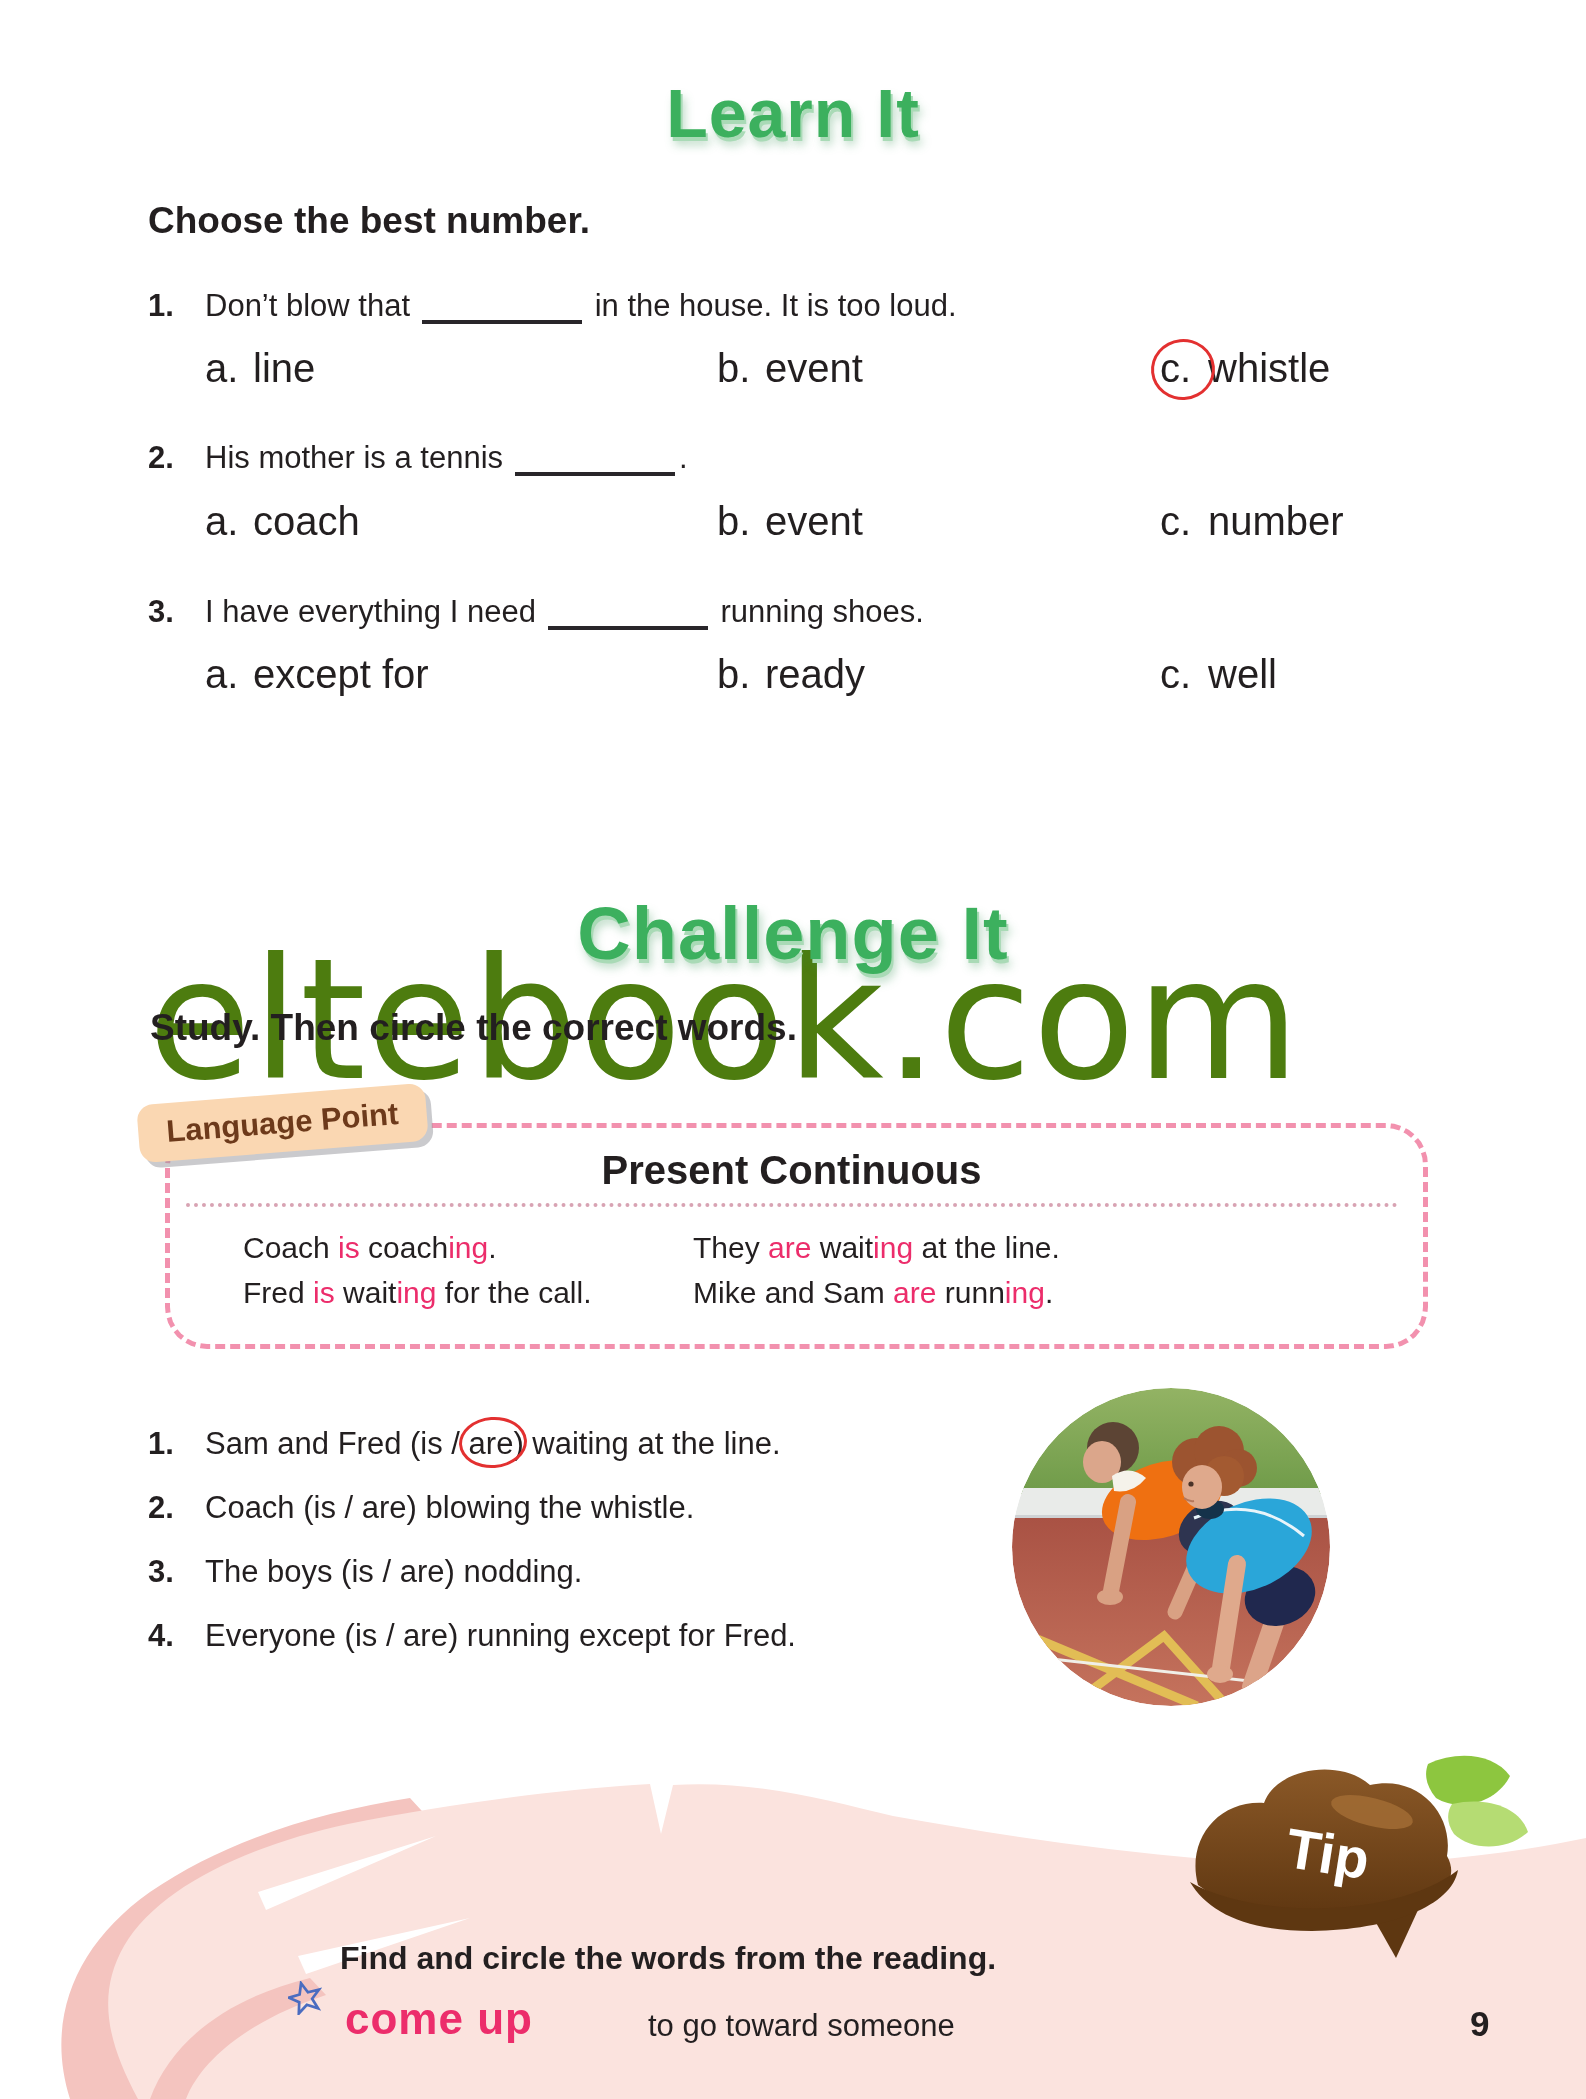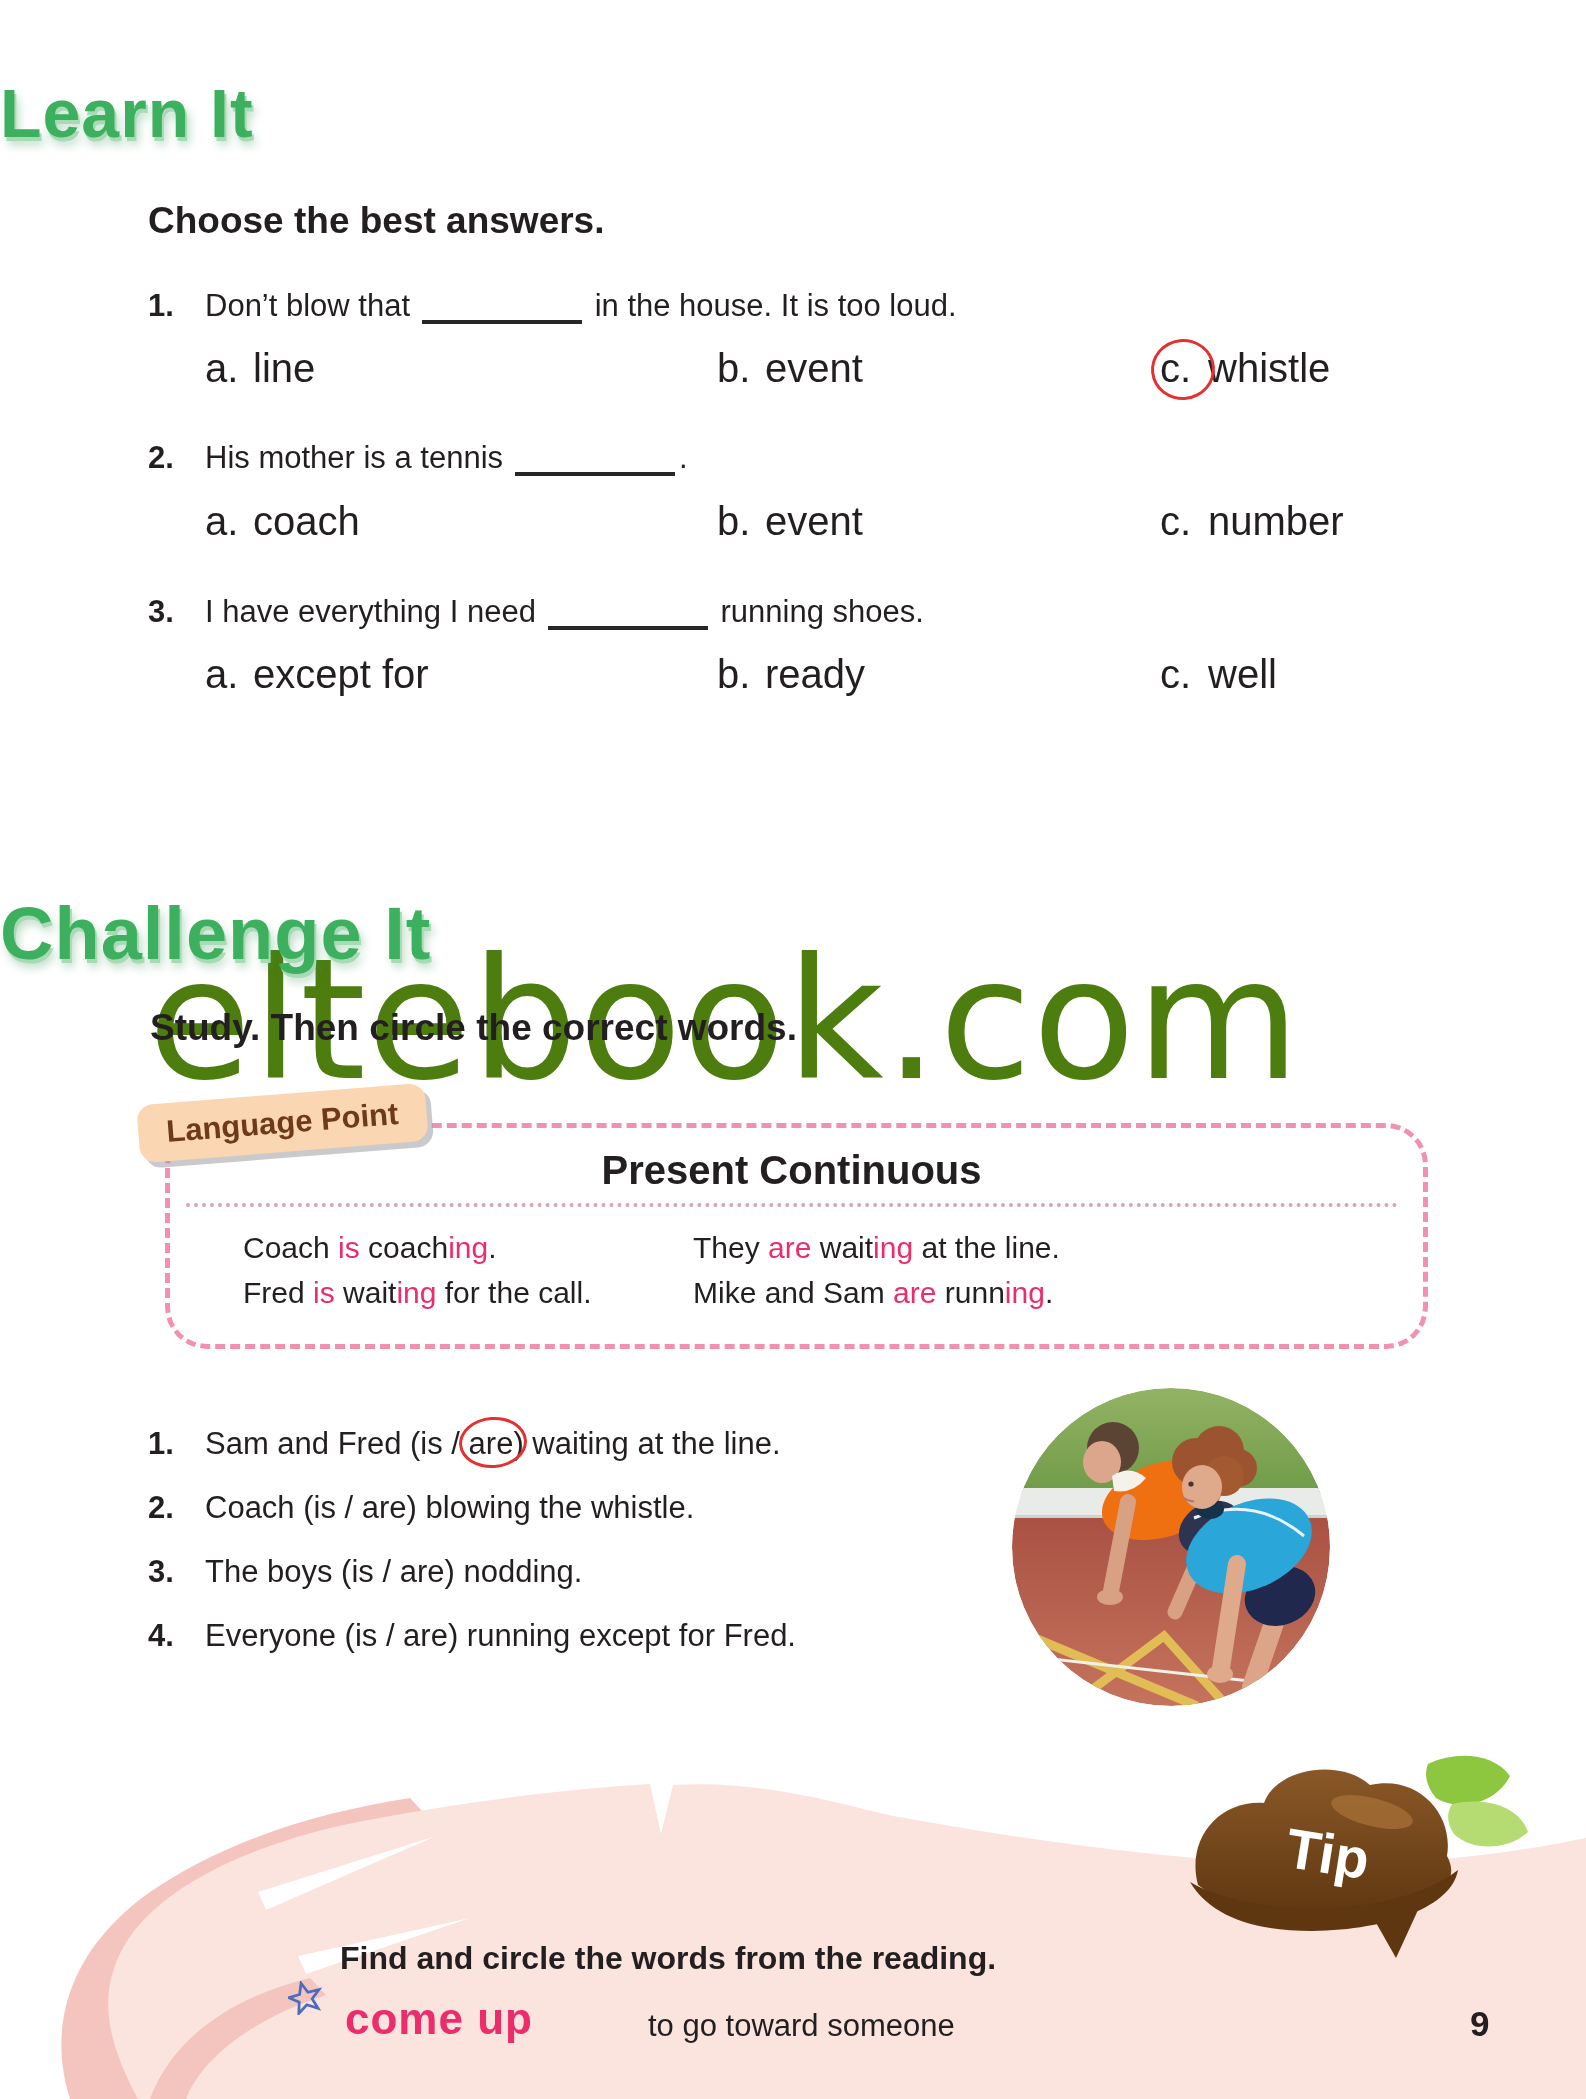--- a/index.html
+++ b/index.html
@@ -4,21 +4,21 @@
 <style>
   html,body{margin:0;padding:0;}
   body{
     width:1586px;height:2099px;position:relative;background:#ffffff;
     font-family:"Liberation Sans","DejaVu Sans",sans-serif;
     color:#231f20;overflow:hidden;
   }
   .abs{position:absolute;}
   
   .bubble-title{
-    left:0;right:0;
+    left:0;right:0;text-align:center;
     font-weight:800;color:#3cb05e;letter-spacing:1px;
     text-shadow:2px 4px 0 #a9dab6, 4px 8px 10px rgba(60,150,90,.35);
     z-index:2;
   }
   #learn-title{top:74px;font-size:68px;}
   #challenge-title{top:891px;font-size:74px;}
   .section-instruction{font-size:37px;font-weight:bold;z-index:2;}
   
   #watermark{
     left:148px;top:922px;font-size:168px;letter-spacing:1px;
@@ -72,21 +72,21 @@
     letter-spacing:1px;z-index:3;}
   #definition{left:648px;top:2008px;font-size:31px;z-index:3;}
   #page-number{left:1470px;top:2004px;font-size:35px;font-weight:bold;z-index:3;}
 </style>
 </head>
 <body>
 
 <div class="abs" id="watermark">eltebook.com</div>
 
 <div class="abs bubble-title" id="learn-title">Learn It</div>
-<div class="abs section-instruction" style="left:148px;top:200px">Choose the best answers.</div>
+<div class="abs section-instruction" style="left:148px;top:200px">Choose the best number.</div>
 
 <div class="abs num" style="left:148px;top:288px">1.</div>
 <div class="abs qline" style="left:205px;top:288px"><span>Don’t blow that</span><span class="blank"></span><span> in the house. It is too loud.</span></div>
 <div class="abs opt" style="left:205px;top:346px"><span class="letter">a.</span><span>line</span></div>
 <div class="abs opt" style="left:717px;top:346px"><span class="letter">b.</span><span>event</span></div>
 <div class="abs opt" style="left:1160px;top:346px"><span class="letter ring">c.</span><span style="">whistle</span></div>
 
 <div class="abs num" style="left:148px;top:440px">2.</div>
 <div class="abs qline" style="left:205px;top:440px"><span>His mother is a tennis</span><span class="blank"></span><span>.</span></div>
 <div class="abs opt" style="left:205px;top:499px"><span class="letter">a.</span><span>coach</span></div>

